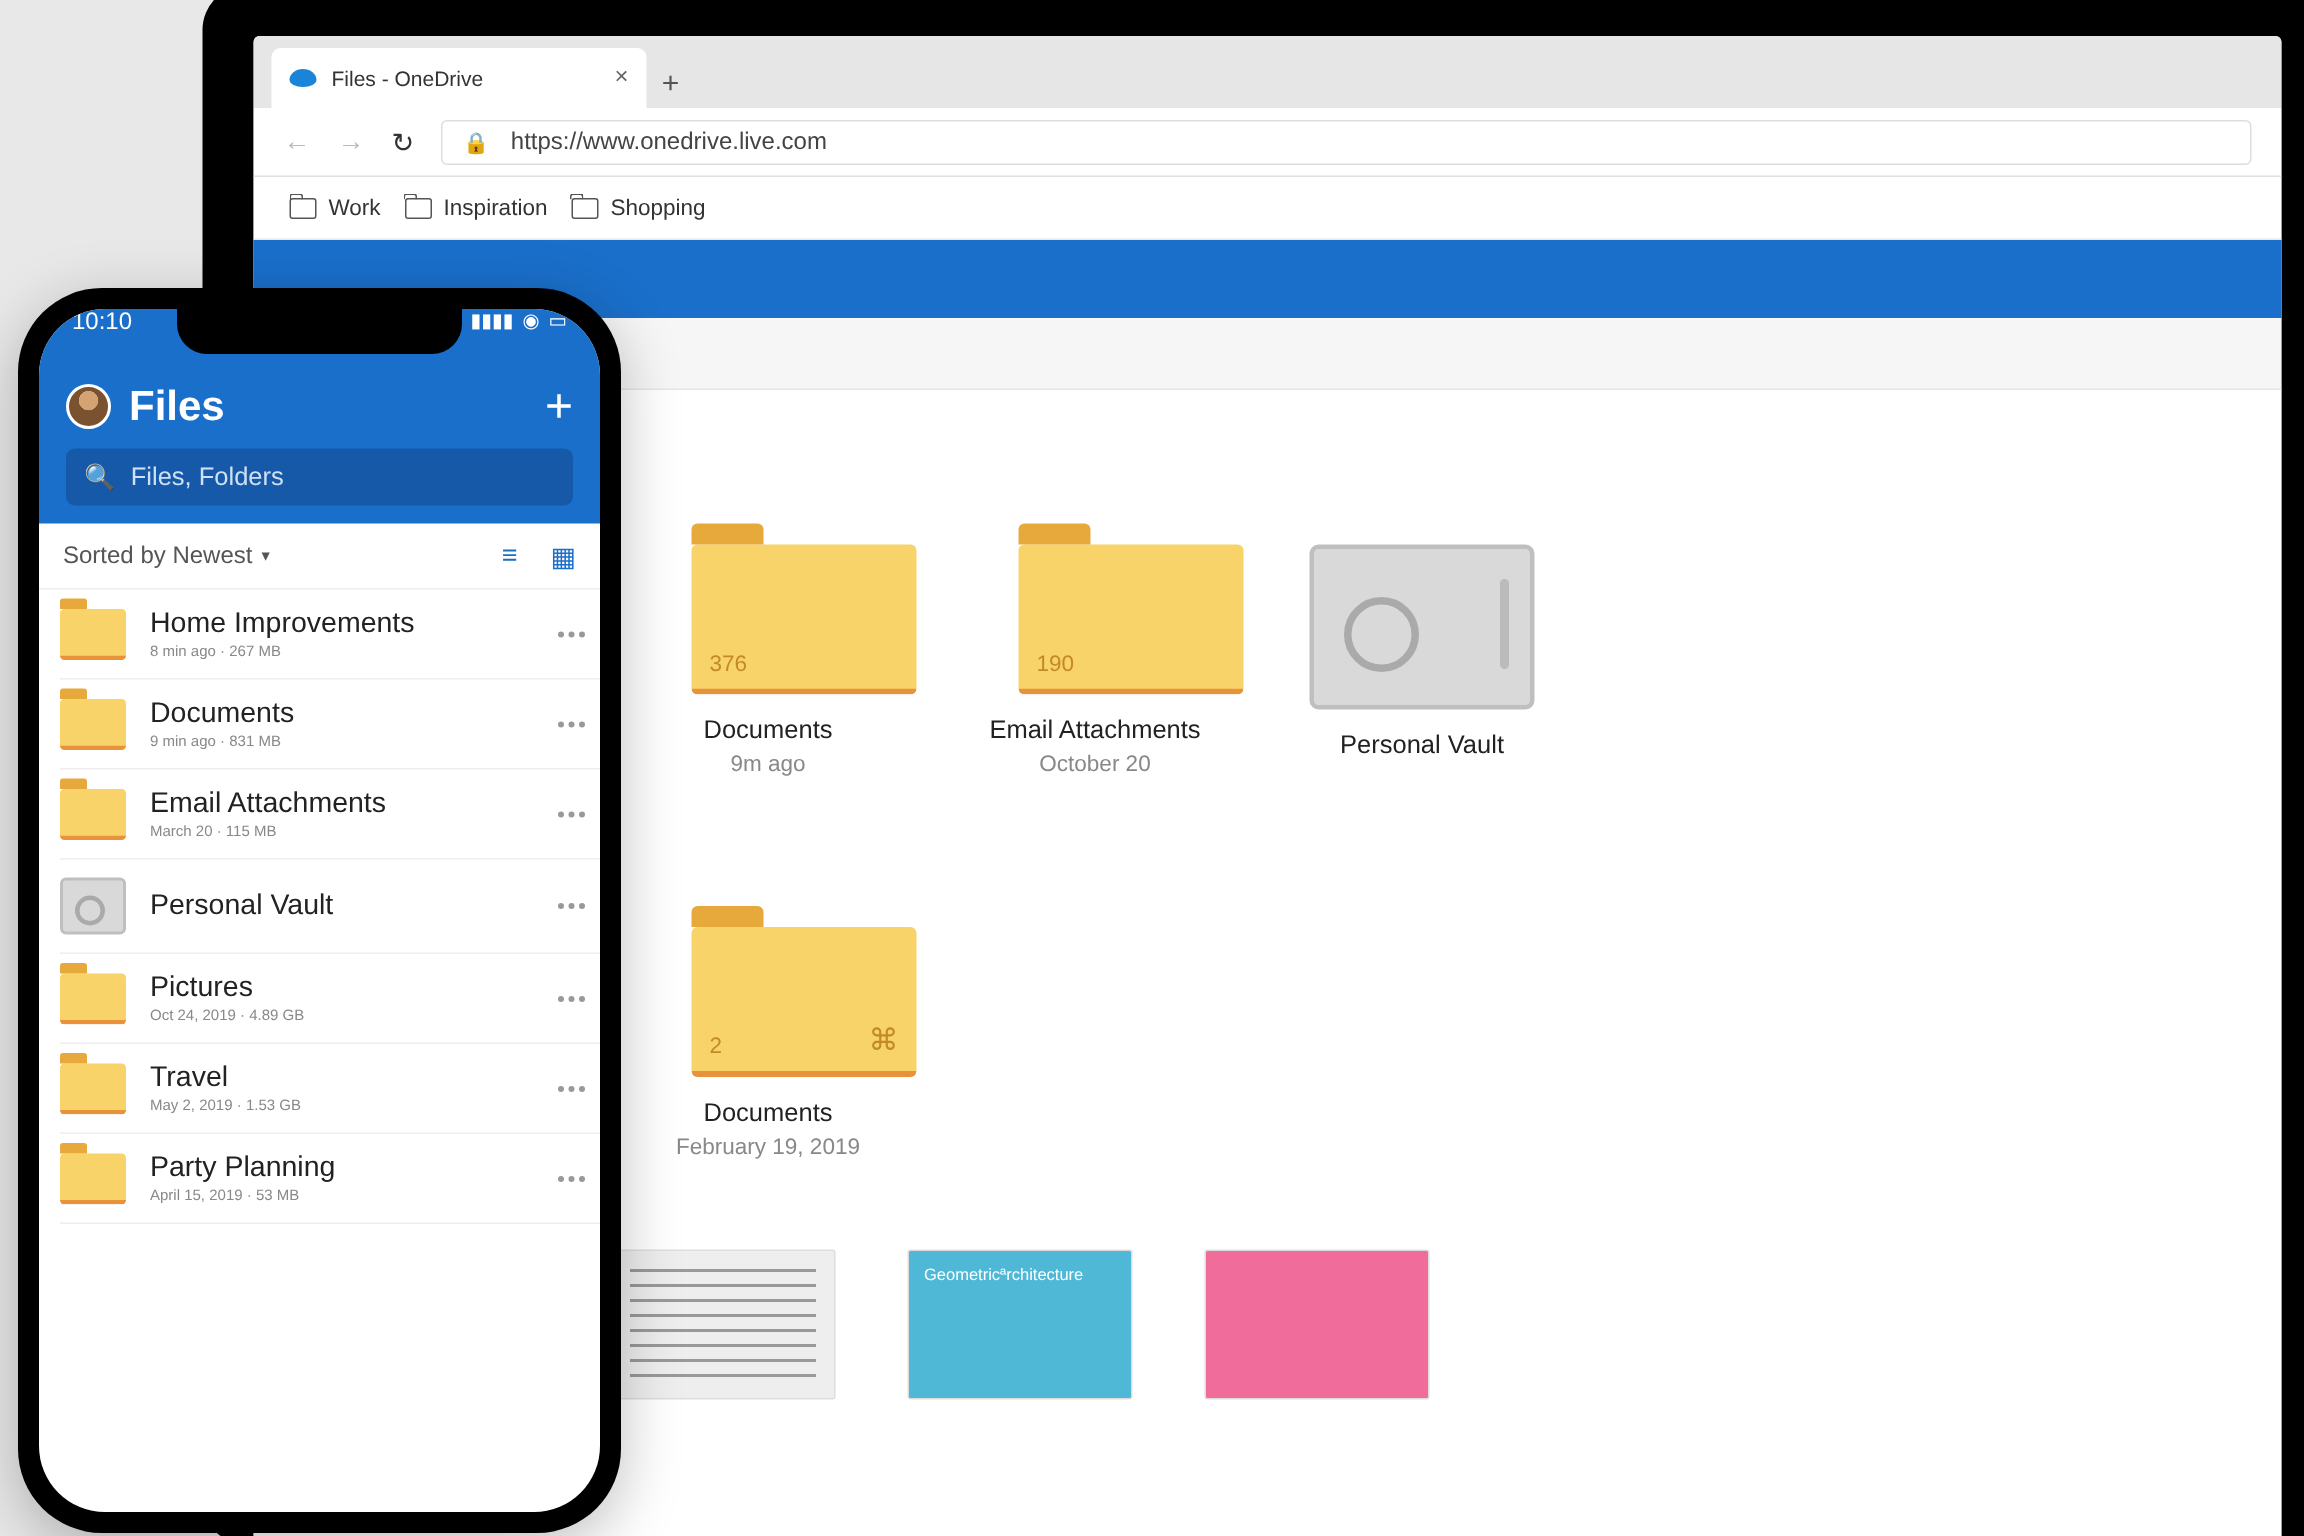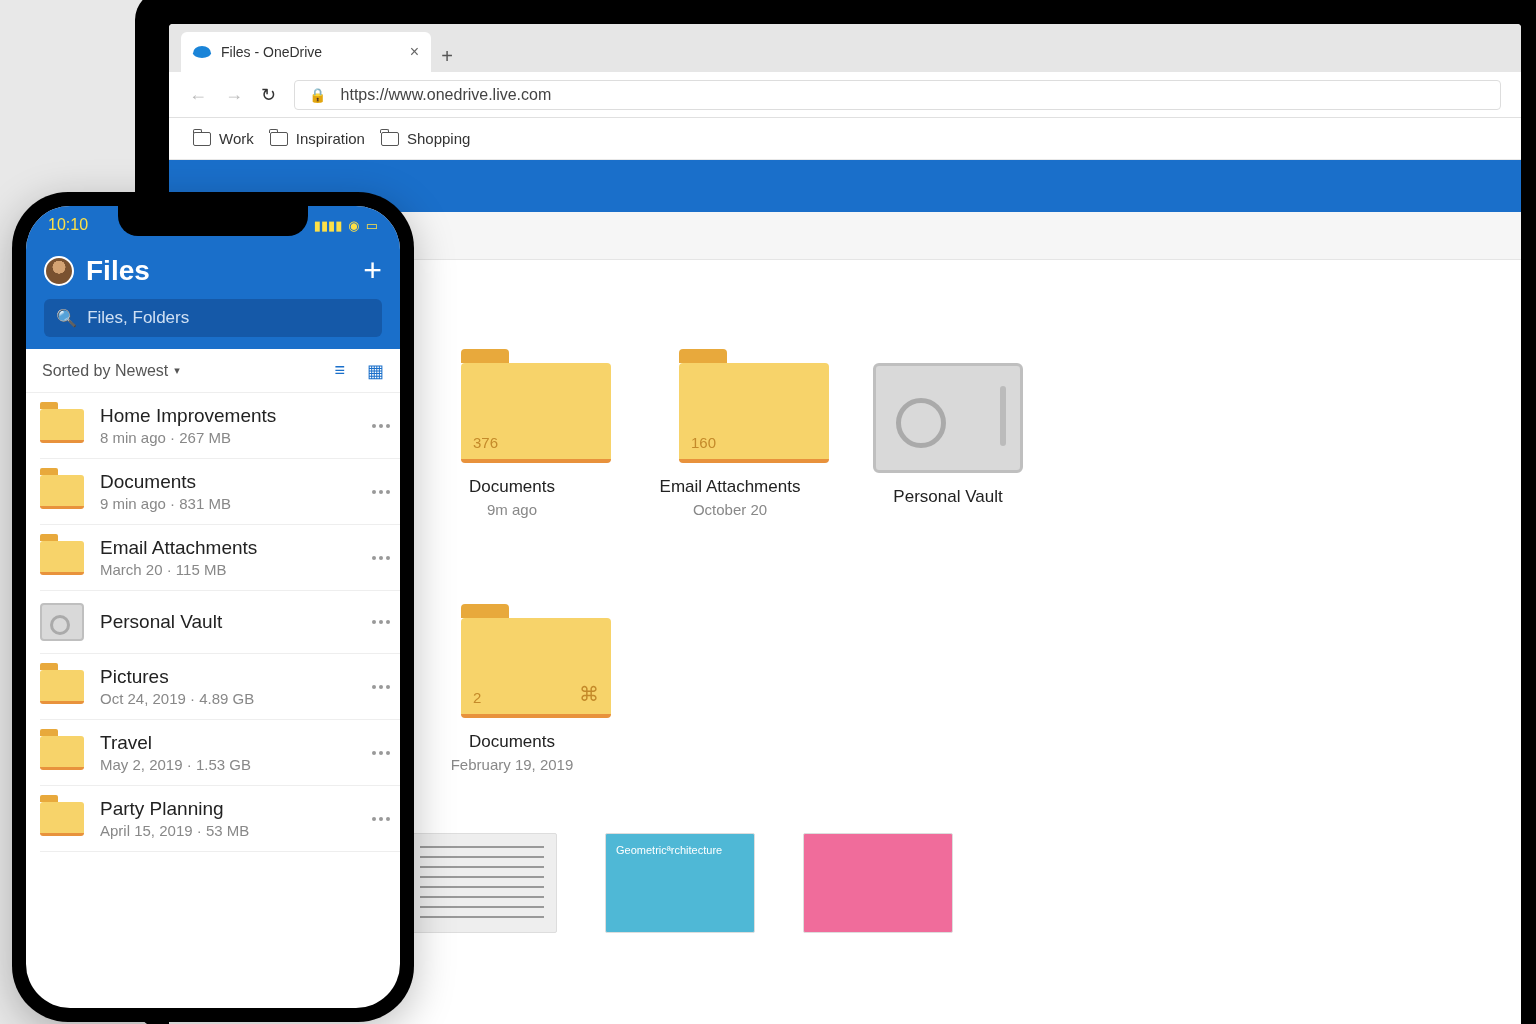--- a/index.html
+++ b/index.html
@@ -171,23 +171,23 @@
   }
   .notch{
     position:absolute; top:0; left:50%; transform:translateX(-50%);
     width:190px; height:30px; background:#000;
     border-radius:0 0 20px 20px;
     z-index:5;
   }
   .statusbar{
     height:40px;
     background:#1a6fca;
-    display:flex; justify-content:space-between; align-items:center;
+    display:flex; justify-content:space-between; align-items:flex-start;
     padding:0 22px 2px;
-    color:#fde047; font-size:16px; font-weight:500;
+    color:#ffffff; font-size:16px; font-weight:500;
   }
   .status-right{display:flex;gap:6px;align-items:center;font-size:13px;}
   .p-header{
     background:#1a6fca;
     padding:6px 18px 12px;
     color:#fff;
   }
   .p-header-top{display:flex;align-items:center;justify-content:space-between;}
   .p-header-left{display:flex;align-items:center;gap:12px;}
   .avatar{width:30px;height:30px;border-radius:50%;background:#fff;border:2px solid #fff;background-image:radial-gradient(circle at 50% 35%, #d4a373 30%, #7a5230 31%);}
@@ -220,21 +220,21 @@
   .p-folder{
     width:44px;height:34px;background:#f7d36a;border-bottom:3px solid #e8923c;border-radius:3px;position:relative;flex-shrink:0;
   }
   .p-folder::before{content:"";position:absolute;top:-7px;left:0;width:18px;height:7px;background:#e8a93c;border-radius:2px 2px 0 0;}
   .p-vault{
     width:44px;height:38px;background:#d9d9d9;border:2px solid #bfbfbf;border-radius:4px;flex-shrink:0;position:relative;
   }
   .p-vault::after{content:"";position:absolute;left:8px;top:10px;width:14px;height:14px;border:3px solid #aaa;border-radius:50%;}
   .p-text{flex:1;min-width:0;}
   .p-name{font-size:19px;color:#222;white-space:nowrap;overflow:hidden;text-overflow:ellipsis;}
-  .p-meta{font-size:15px;color:#888;margin-top:2px;}
+  .p-meta{font-size:10px;color:#888;margin-top:2px;}
   .p-more{color:#888;font-size:4px;letter-spacing:2px;display:flex;gap:3px;}
   .p-more span{width:4px;height:4px;background:#999;border-radius:50%;}
 </style>
 </head>
 <body>
 
 <div class="laptop">
   <div class="screen">
 
     <div class="tabstrip">
@@ -301,21 +301,21 @@
           <div class="folder-card">
             <div class="big-folder">
         <span class="count">376</span>
 
       </div>
             <div class="card-label">Documents</div>
             <div class="card-sub">9m ago</div>
           </div>
           <div class="folder-card">
             <div class="big-folder">
-        <span class="count">160</span>
+        <span class="count">190</span>
 
       </div>
             <div class="card-label">Email Attachments</div>
             <div class="card-sub">October 20</div>
           </div>
           <div class="folder-card">
             <div class="vault-icon"></div>
             <div class="card-label">Personal Vault</div>
           </div>
           <div style="width: 120px; height: 1px;"></div>

